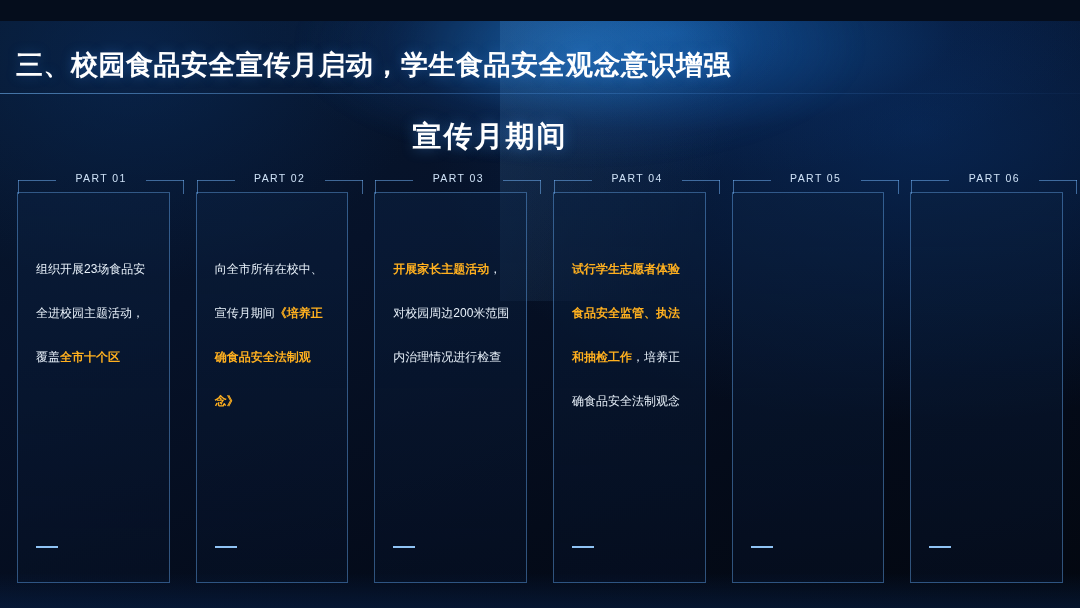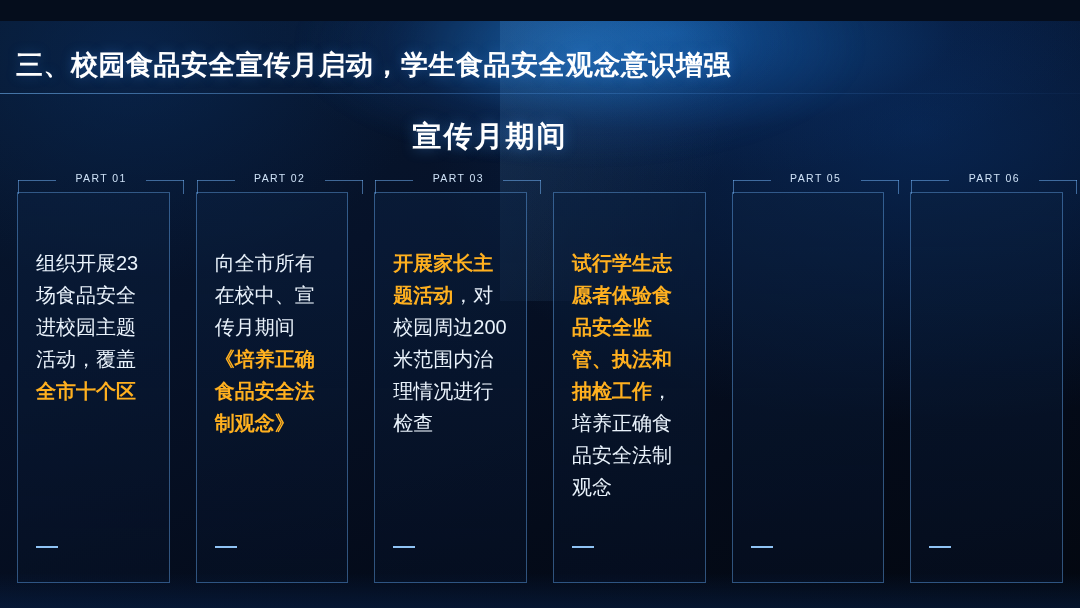--- a/index.html
+++ b/index.html
@@ -104,22 +104,22 @@
   .part-line-r { right: 0; width: 38px; }
   .part-tick-l, .part-tick-r {
     position: absolute; top: 6px; width: 1px; height: 14px;
     background: rgba(120,185,255,0.5);
   }
   .part-tick-l { left: 0; }
   .part-tick-r { right: 0; }
 
   .card-body {
     position: absolute; top: 54px; left: 18px; right: 16px;
-    font-size: 20px;
-    line-height: 32px;
+    font-size: 12px;
+    line-height: 44px;
     color: #e9f2fb;
     font-family: "Liberation Sans", sans-serif;
   }
   .hl { color: #ffb01f; font-weight: bold; }
   .card-dash {
     position: absolute; bottom: 34px; left: 18px;
     width: 22px; height: 2px;
     background: #8fc3f5;
   }
 
@@ -172,20 +172,27 @@
           <div class="part-line-l"></div>
           <div class="part-tick-l"></div>
           <div class="part-line-r"></div>
           <div class="part-tick-r"></div>
           <div class="part-label">PART 03</div>
         </div>
         <div class="card-body"><span class="hl">开展家长主题活动</span><span class="">，对校园周边200米范围内治理情况进行检查</span></div>
         <div class="card-dash"></div>
       </div>
       <div class="card">
+        <div class="part-wrap">
+          <div class="part-line-l"></div>
+          <div class="part-tick-l"></div>
+          <div class="part-line-r"></div>
+          <div class="part-tick-r"></div>
+          <div class="part-label">PART 04</div>
+        </div>
         <div class="card-body"><span class="hl">试行学生志愿者体验食品安全监管、执法和抽检工作</span><span class="">，培养正确食品安全法制观念</span></div>
         <div class="card-dash"></div>
       </div>
       <div class="card">
         <div class="part-wrap">
           <div class="part-line-l"></div>
           <div class="part-tick-l"></div>
           <div class="part-line-r"></div>
           <div class="part-tick-r"></div>
           <div class="part-label">PART 05</div>

